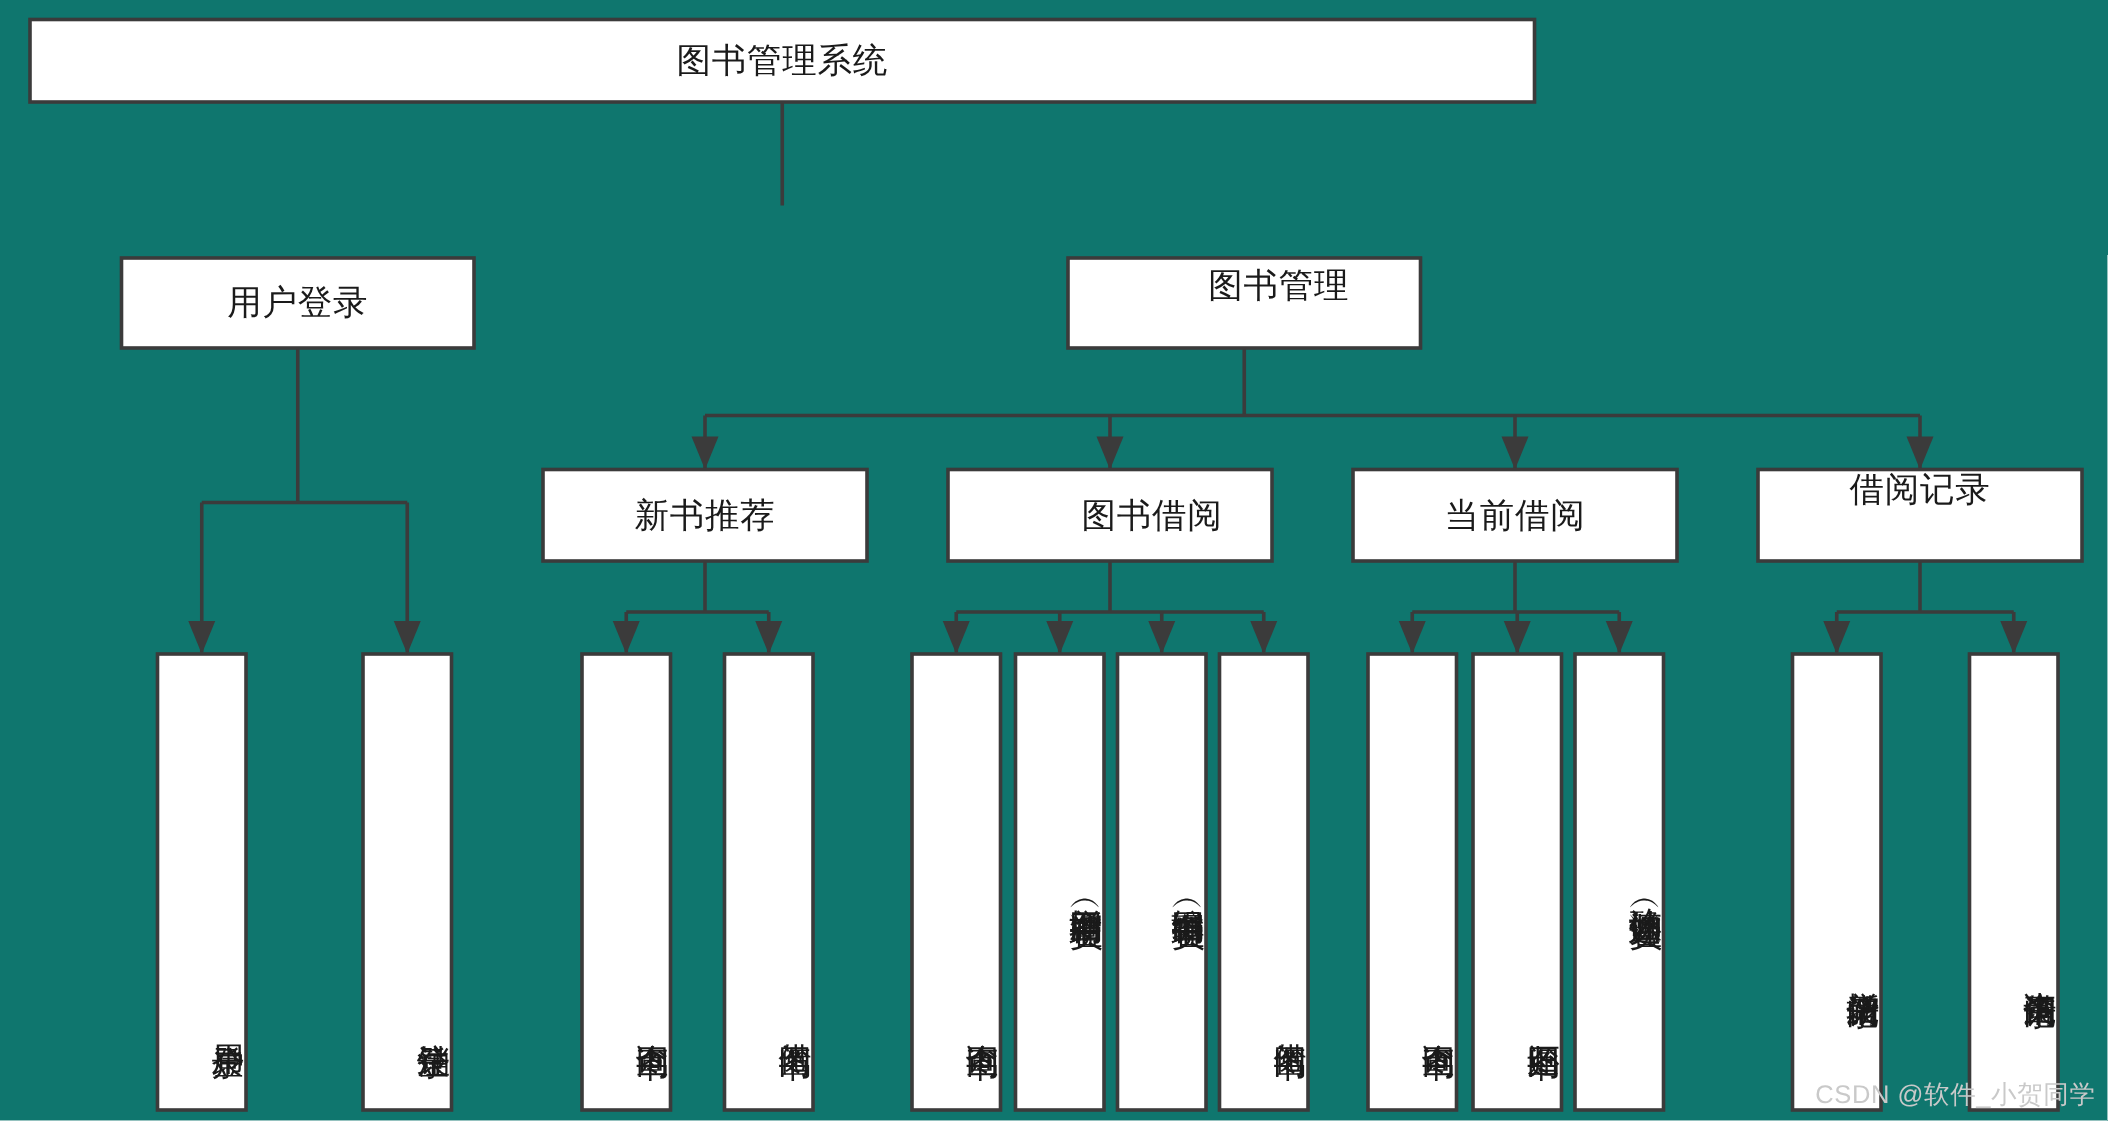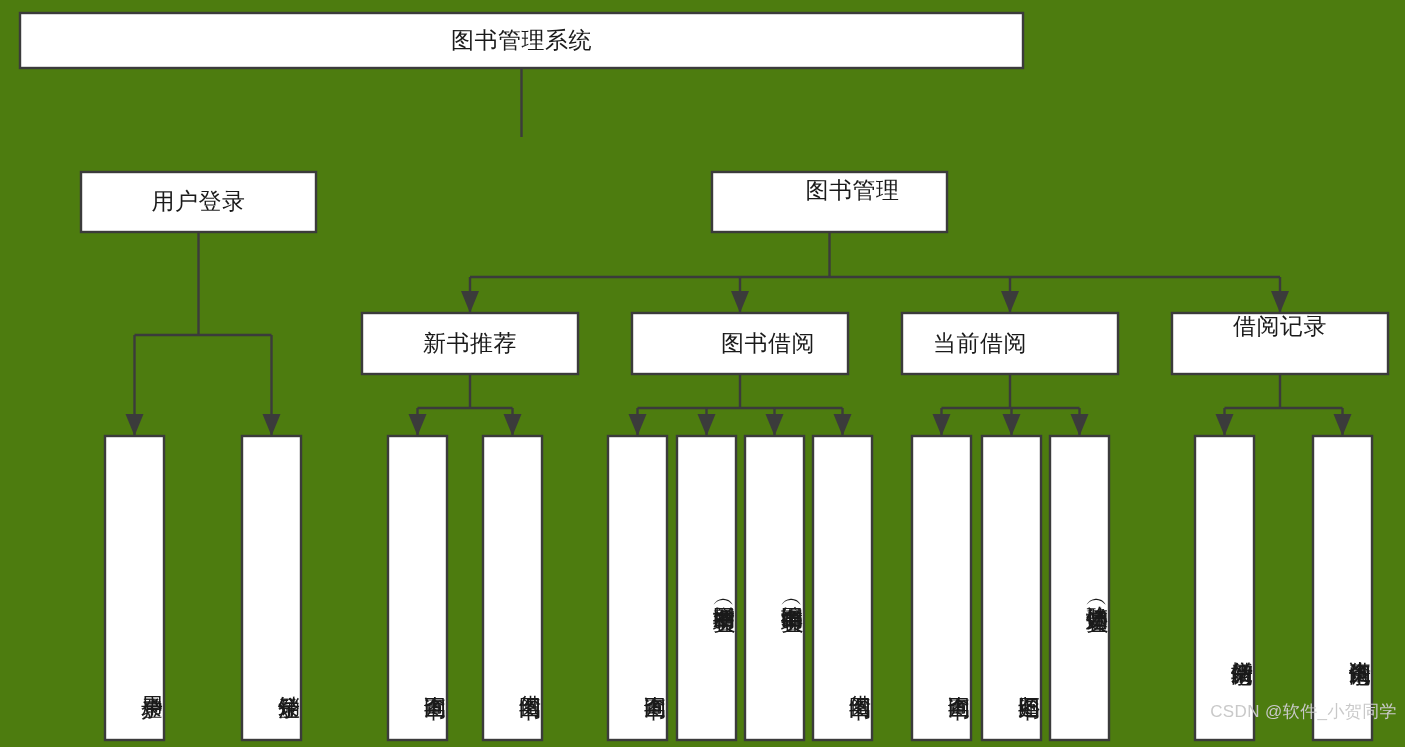--- a/index.html
+++ b/index.html
@@ -10,21 +10,21 @@
   body {
     width: 1405px;
     height: 747px;
     font-family: "Liberation Sans", "DejaVu Sans", sans-serif;
     overflow: hidden;
   }
   #diagram-root {
     position: relative;
     width: 1405px;
     height: 747px;
-    background: #4d7c0f;
+    background: #0f766e;
     text-decoration: underline;
   }
   svg.diagram-canvas {
     position: absolute;
     left: 0;
     top: 0;
     width: 1405px;
     height: 747px;
   }
   .node-box {
@@ -66,21 +66,21 @@
     text-orientation: upright;
     letter-spacing: 1px;
     pointer-events: none;
   }
   .node-label-v > span {
     display: block;
   }
   .watermark {
     position: absolute;
     right: 8px;
-    bottom: 24px;
+    bottom: 6px;
     color: #c9c9c9;
     font-size: 17px;
     letter-spacing: 0.4px;
     white-space: nowrap;
     user-select: none;
   }
 </style>
 </head>
 <body>
 
@@ -164,21 +164,21 @@
         <rect x="1313" y="436" width="59" height="304" class="node-box"></rect>
       </g>
   </svg>
 
   <div id="label-layer">
       <div class="node-label-h" style="left: 20px; top: 13px; width: 1003px; height: 55px;">图书管理系统</div>
       <div class="node-label-h" style="left: 81px; top: 172px; width: 235px; height: 60px;">用户登录</div>
       <div class="node-label-h" style="left: 712px; top: 161px; width: 281px; height: 60px;">图书管理</div>
       <div class="node-label-h" style="left: 362px; top: 313px; width: 216px; height: 61px;">新书推荐</div>
       <div class="node-label-h" style="left: 660px; top: 313px; width: 216px; height: 61px;">图书借阅</div>
-      <div class="node-label-h" style="left: 872px; top: 313px; width: 216px; height: 61px;">当前借阅</div>
+      <div class="node-label-h" style="left: 902px; top: 313px; width: 216px; height: 61px;">当前借阅</div>
       <div class="node-label-h" style="left: 1172px; top: 296px; width: 216px; height: 61px;">借阅记录</div>
       <div class="node-label-v" style="left: 105px; top: 436px; width: 59px; height: 304px; padding-top: 92px;">
         <span>用户登录</span>
       </div>
       <div class="node-label-v" style="left: 242px; top: 436px; width: 59px; height: 304px; padding-top: 92px;">
         <span>注销登录</span>
       </div>
       <div class="node-label-v" style="left: 388px; top: 436px; width: 59px; height: 304px; padding-top: 92px;">
         <span>查询图书</span>
       </div>

